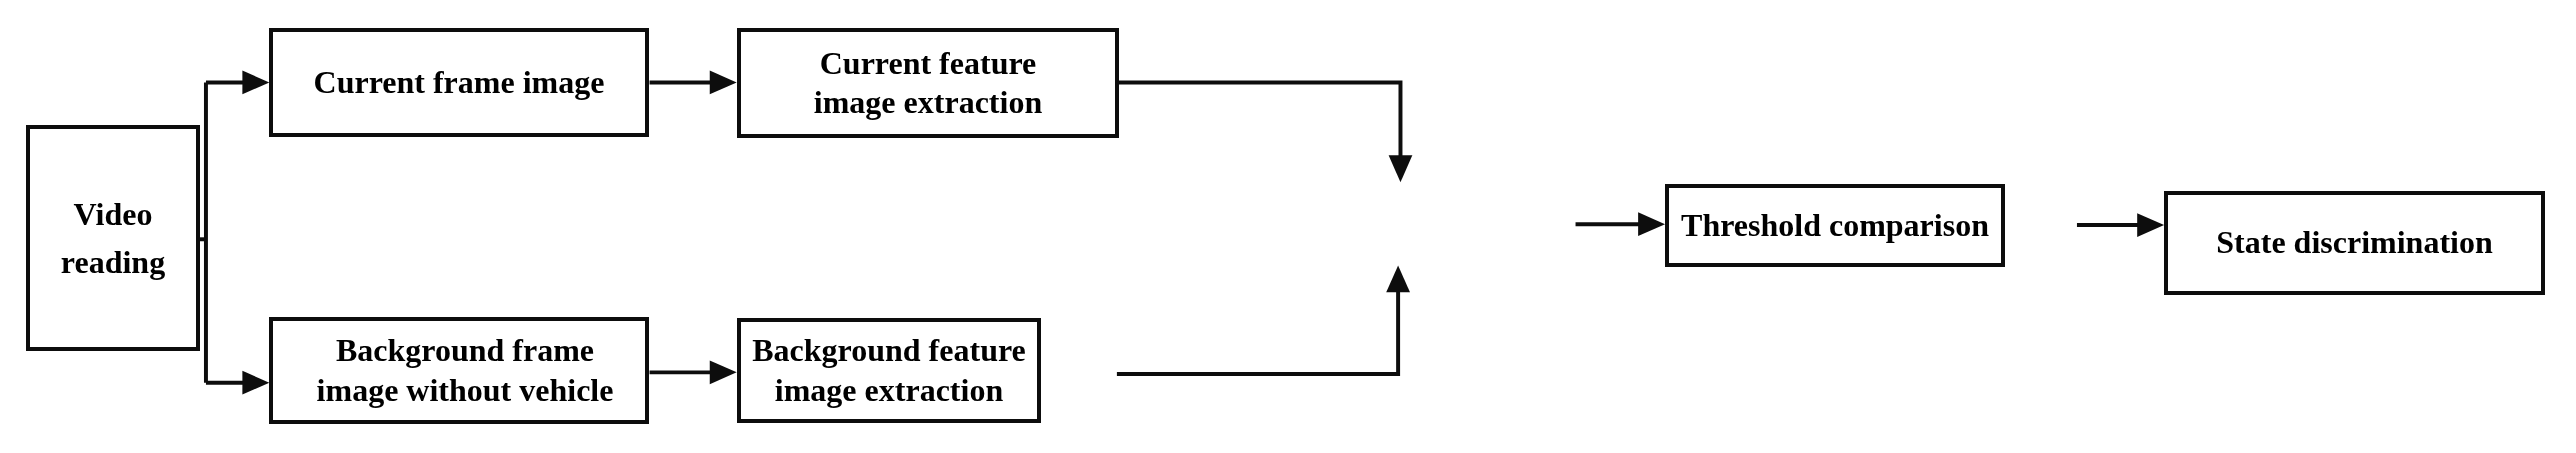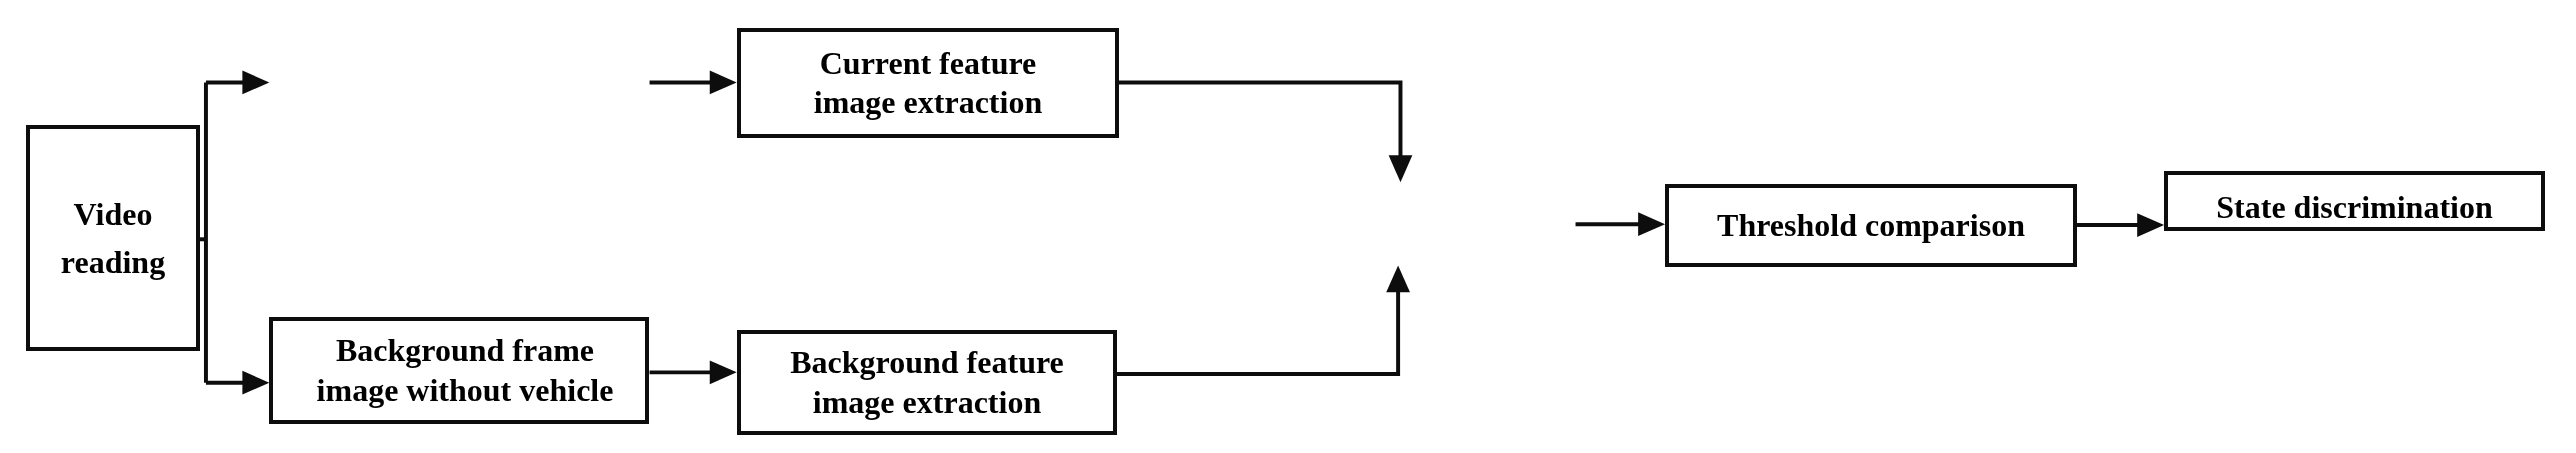--- a/index.html
+++ b/index.html
@@ -33,24 +33,24 @@
     color: #000000;
     font-weight: bold;
     font-size: 32px;
     line-height: 1.22;
     white-space: pre-line;
   }
   #n-video              { left: 26px;   top: 125px; width: 174px; height: 226px; line-height: 1.5; }
   #n-current-frame      { left: 269px;  top: 28px;  width: 380px; height: 109px; }
   #n-current-feature    { left: 737px;  top: 28px;  width: 382px; height: 110px; justify-content: center; }
   #n-background-frame   { left: 269px;  top: 317px; width: 380px; height: 107px; padding-left: 12px; }
-  #n-background-feature { left: 737px;  top: 330px; width: 380px; height: 105px; }
+  #n-background-feature { left: 737px;  top: 318px; width: 304px; height: 105px; }
   #n-similarity         { left: 1195px; top: 182px; width: 381px; height: 83px; }
-  #n-threshold          { left: 1665px; top: 184px; width: 412px; height: 83px; }
-  #n-state              { left: 2164px; top: 171px; width: 381px; height: 60px; align-items: flex-end; }
+  #n-threshold          { left: 1665px; top: 184px; width: 340px; height: 83px; }
+  #n-state              { left: 2164px; top: 191px; width: 381px; height: 104px; }
 </style>
 </head>
 <body>
 
 <div id="canvas">
 
   <svg id="wires" width="2576" height="454" viewBox="0 0 3252 573" fill="none" stroke="#0d0d0d" stroke-width="5">
 
     <g>
       <line x1="230" y1="302" x2="260" y2="302"></line>
@@ -96,20 +96,23 @@
       <line x1="2622" y1="284" x2="2700" y2="284"></line>
       <polygon points="2732,284 2698,269 2698,299" fill="#0d0d0d" stroke="none"></polygon>
     </g>
   </svg>
 
   <div class="node" id="n-video">
     <span>Video
 reading</span>
   </div>
 
+  <div class="node" id="n-current-frame">
+    <span>Current frame image</span>
+  </div>
 
   <div class="node" id="n-current-feature">
     <span>Current feature
 image extraction</span>
   </div>
 
   <div class="node" id="n-background-frame">
     <span>Background frame
 image without vehicle</span>
   </div>

